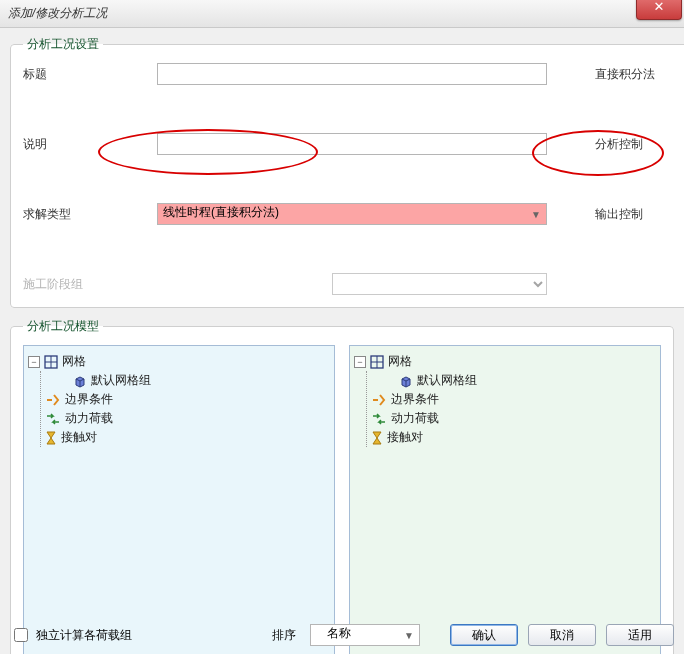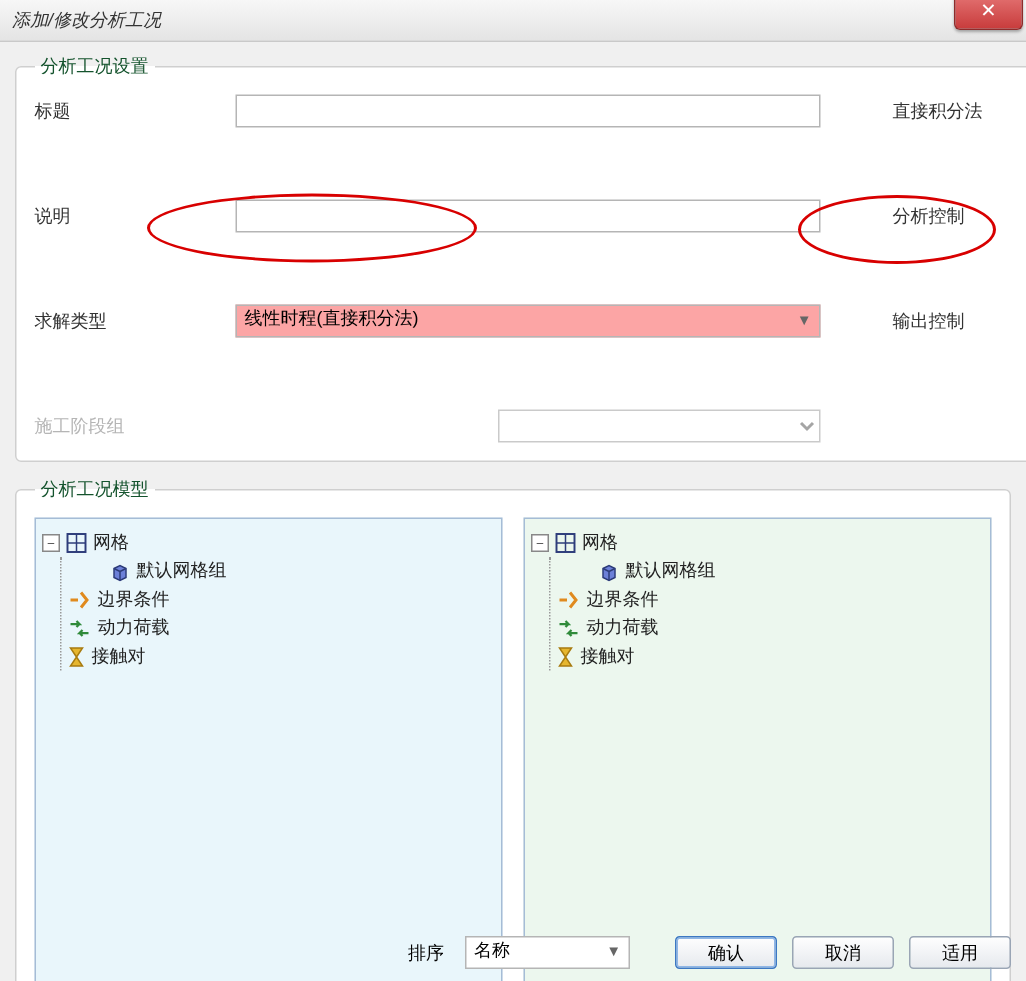--- a/index.html
+++ b/index.html
@@ -137,21 +137,21 @@
     display:flex; align-items:center; gap:10px;
   }
   .chk { display:flex; align-items:center; gap:5px; }
   .chk input { width:14px; height:14px; }
   .footer-spacer { flex:1; }
   .sort-lbl { margin-right:4px; }
   .sort-select {
     width:110px; height:22px;
     border:1px solid #b5b5b5;
     background:#fff; font:inherit;
-    position:relative; padding-left:5px;
+    position:relative; padding-left:16px;
     cursor:pointer;
   }
   .sort-select::after{
     content:"▼"; font-size:10px; color:#666;
     position:absolute; right:5px; top:50%; transform:translateY(-50%);
   }
   .btn {
     width:68px; height:22px;
     border:1px solid #9aa5b5;
     background:linear-gradient(#fefefe,#e6e9ee);
@@ -311,20 +311,24 @@
                 <span class="node-lbl">接触对</span>
               </div>
             </div>
           </div>
         </div>
       </div>
     </fieldset>
   </div>
 
   <div class="footer">
+    <label class="chk">
+      <input type="checkbox" style="">
+      <span>独立计算各荷载组</span>
+    </label>
     <div class="footer-spacer"></div>
     <span class="sort-lbl">排序</span>
     <div class="sort-select">
       <span>名称</span>
     </div>
     <div style="width:10px;"></div>
     <div class="btn primary">
         <span>确认</span>
       </div>
     <div class="btn">

